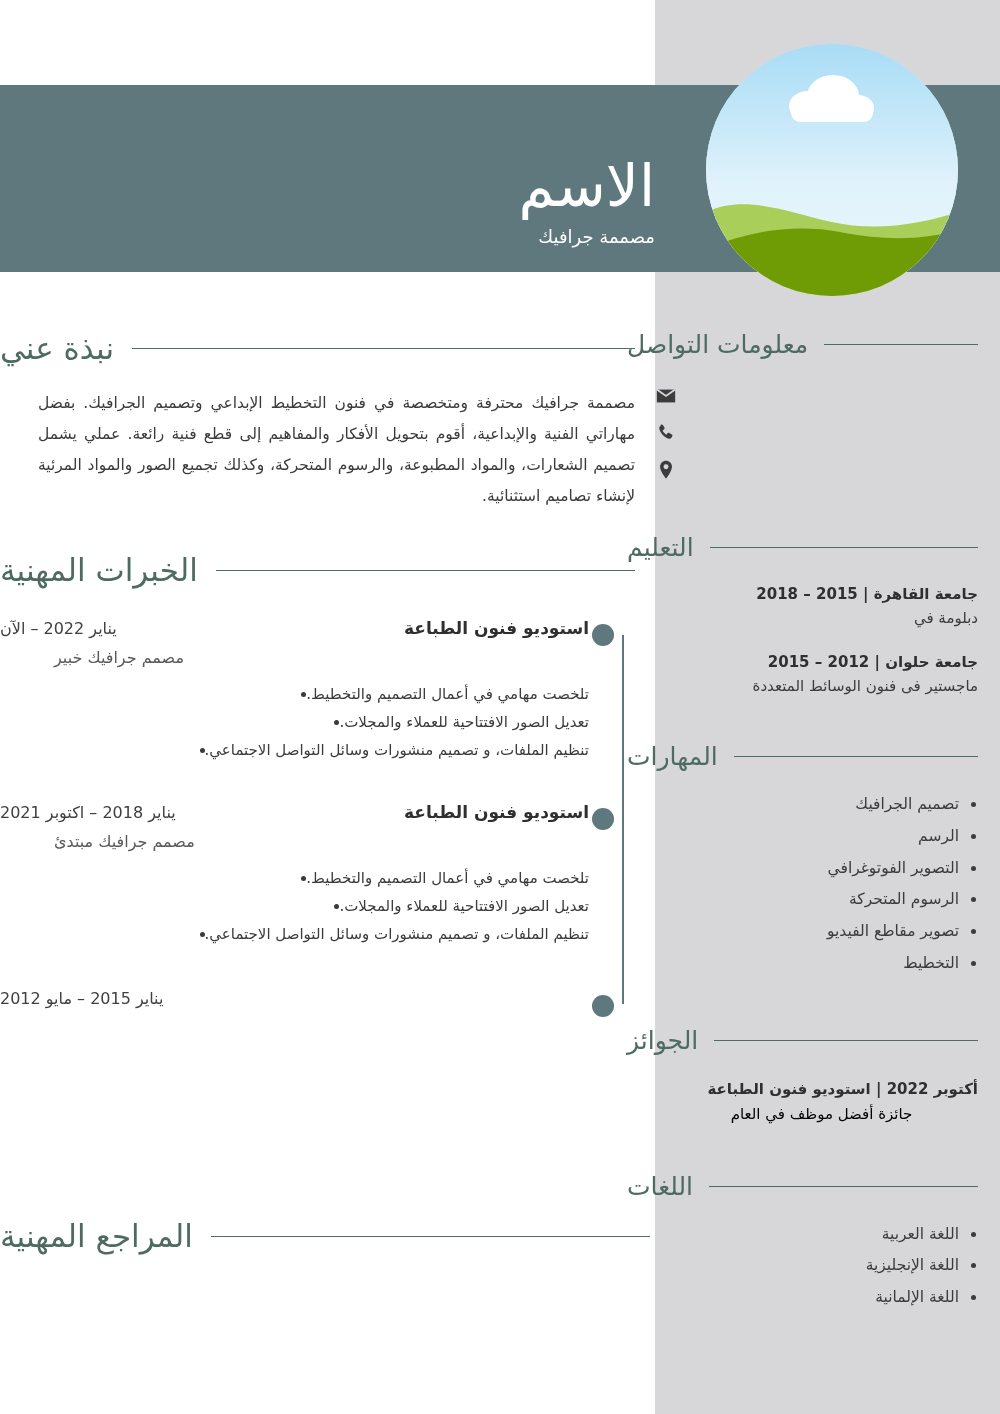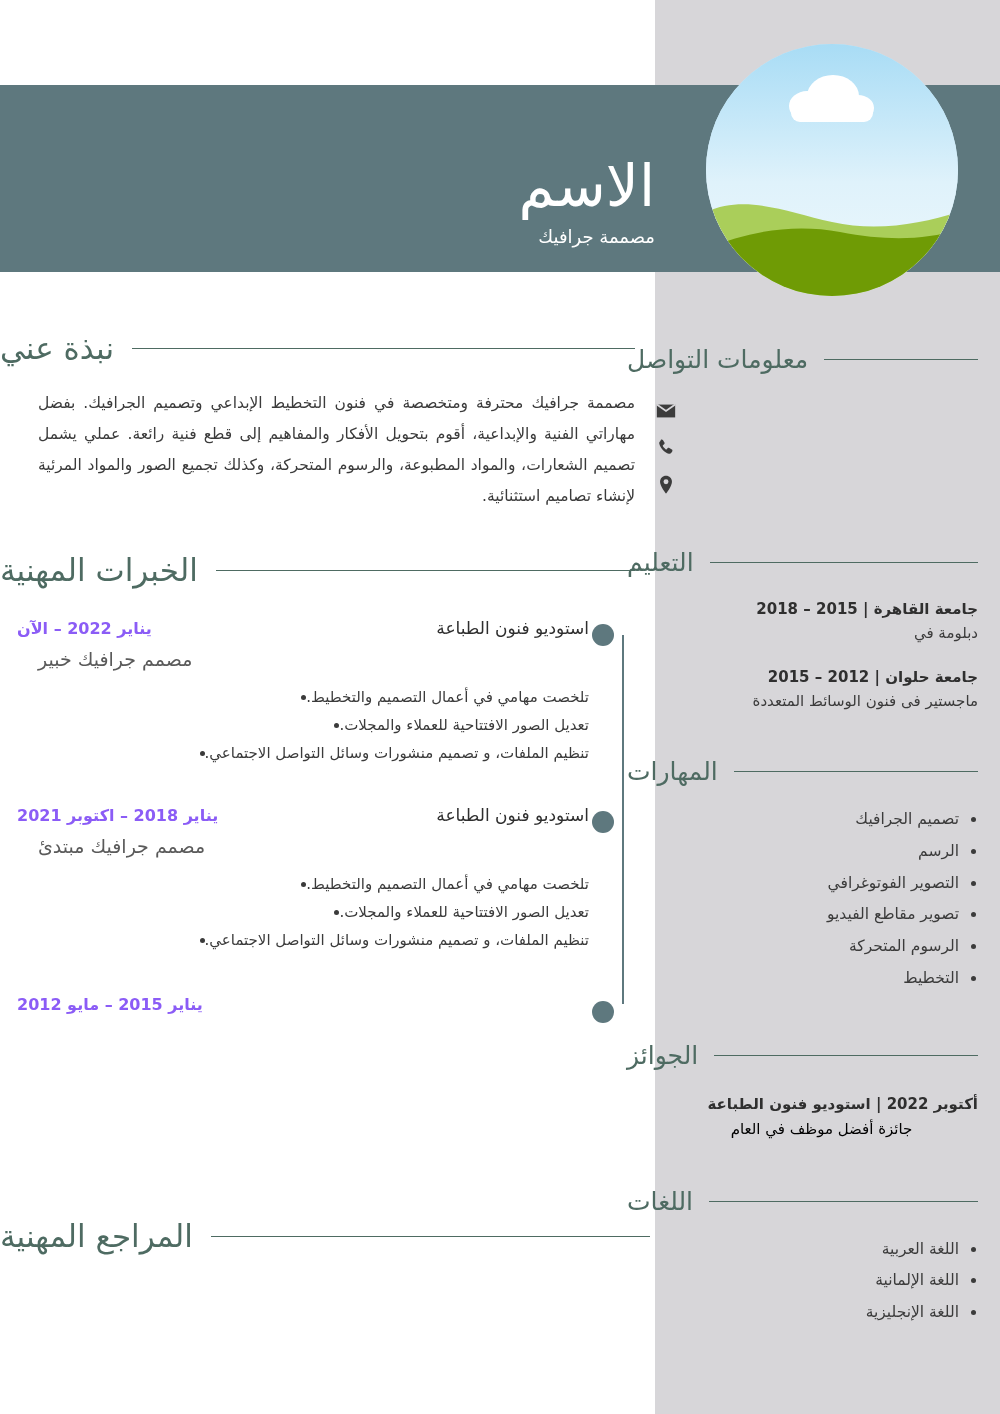--- a/index.html
+++ b/index.html
@@ -150,35 +150,34 @@
   }
   .tl-row {
     display: flex;
     flex-direction: row;
     justify-content: space-between;
     align-items: baseline;
   }
   .tl-company {
     color: #2f2f2f;
     font-size: 17px;
+    font-weight: 700;
+  }
+  .tl-dates {
+    color: #404040;
+    font-size: 16px;
     font-weight: 400;
-  }
-  .tl-dates {
-    color: #8b5cf6;
-    font-size: 16px;
-    font-weight: 700;
     direction: rtl;
-    margin-left: 17px;
   }
   .tl-role {
     margin-top: 10px;
     color: #5a5a5a;
-    font-size: 19px;
+    font-size: 16px;
     text-align: left;
-    padding-left: 38px;
+    padding-left: 54px;
   }
   .tl-bullets {
     margin-top: 14px;
     list-style: none;
     padding-left: 38px;
   }
   .tl-bullets li {
     position: relative;
     color: #3b3b3b;
     font-size: 15px;
@@ -204,21 +203,21 @@
     position: absolute;
     top: 1218px;
     right: 345px;
     width: 655px;
     padding-right: 5px;
   }
 
   
   .side-col {
     position: absolute;
-    top: 345px;
+    top: 330px;
     right: 0;
     width: 345px;
     padding-right: 0;
     padding-left: 0;
   }
 
   .side-sec { padding-right: 0; }
   .side-head-wrap {
     display: flex;
     flex-direction: row-reverse;
@@ -465,22 +464,22 @@
 
     <div class="side-sec mt-skill">
       <div class="side-head-wrap">
         <div class="title">المهارات</div>
         <div class="rule"></div>
       </div>
       <ul class="side-list">
         <li><span class="bl-dot"></span><span>تصميم الجرافيك</span></li>
         <li><span class="bl-dot"></span><span>الرسم</span></li>
         <li><span class="bl-dot"></span><span>التصوير الفوتوغرافي</span></li>
+        <li><span class="bl-dot"></span><span>الرسوم المتحركة</span></li>
         <li><span class="bl-dot"></span><span>تصوير مقاطع الفيديو</span></li>
-        <li><span class="bl-dot"></span><span>الرسوم المتحركة</span></li>
         <li><span class="bl-dot"></span><span>التخطيط</span></li>
       </ul>
     </div>
 
     <div class="side-sec mt-award">
       <div class="side-head-wrap">
         <div class="title">الجوائز</div>
         <div class="rule"></div>
       </div>
       <div class="award-block">
@@ -491,19 +490,19 @@
       </div>
     </div>
 
     <div class="side-sec mt-lang">
       <div class="side-head-wrap">
         <div class="title">اللغات</div>
         <div class="rule"></div>
       </div>
       <ul class="side-list">
         <li><span class="bl-dot"></span><span>اللغة العربية</span></li>
+        <li><span class="bl-dot"></span><span>اللغة الإنجليزية</span></li>
         <li><span class="bl-dot"></span><span>اللغة الإلمانية</span></li>
-        <li><span class="bl-dot"></span><span>اللغة الإنجليزية</span></li>
       </ul>
     </div>
 
   </div>
 </div>
 
 </body></html>

